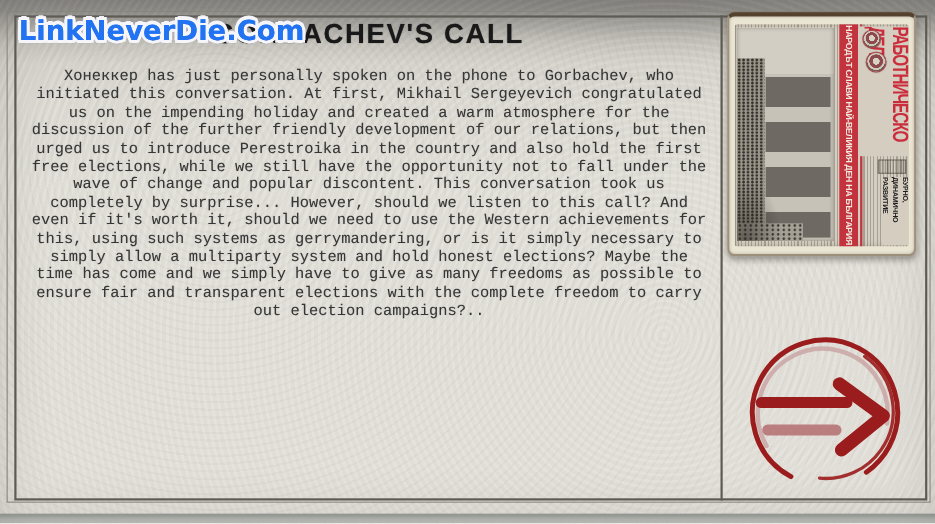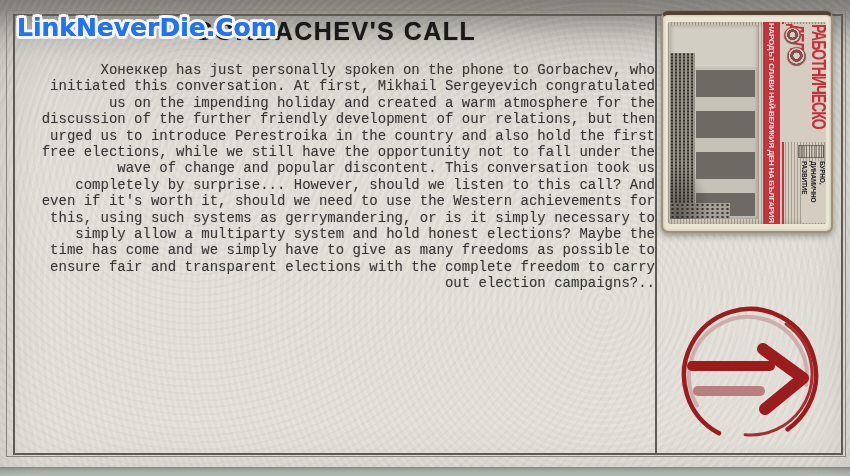--- a/index.html
+++ b/index.html
@@ -45,21 +45,21 @@
     -webkit-background-clip:text; background-clip:text; }
 
   
   .title { position:absolute; left:16px; top:17px; width:638px; text-align:center;
     font-size:25px; font-weight:900; letter-spacing:1.5px; color:#191919;
     text-shadow:0 0 1px rgba(20,20,20,.65); z-index:5; }
 
   
   .event-text { position:absolute; left:16px; top:62px; width:639px;
     font-family:"Liberation Mono","DejaVu Sans Mono",monospace;
-    font-size:14px; line-height:16.4px; color:#363636; text-align:right;
+    font-size:14px; line-height:16.4px; color:#363636; text-align:center;
     white-space:pre-line; text-shadow:0 0 1px rgba(55,55,55,.25); }
 
   
   .np-frame { position:absolute; left:661px; top:11px; width:172px; height:222px;
     background:#ebe5d4; border-radius:7px;
     border:2px solid rgba(95,75,50,.55); border-top:4px solid #54412e;
     box-shadow:0 3px 6px rgba(60,55,45,.45), inset 0 0 3px rgba(0,0,0,.25);
     padding:7px 5px; z-index:4; }
   .np-page { position:relative; width:100%; height:100%; background:#d5cec0; overflow:hidden;
     border-radius:2px;

